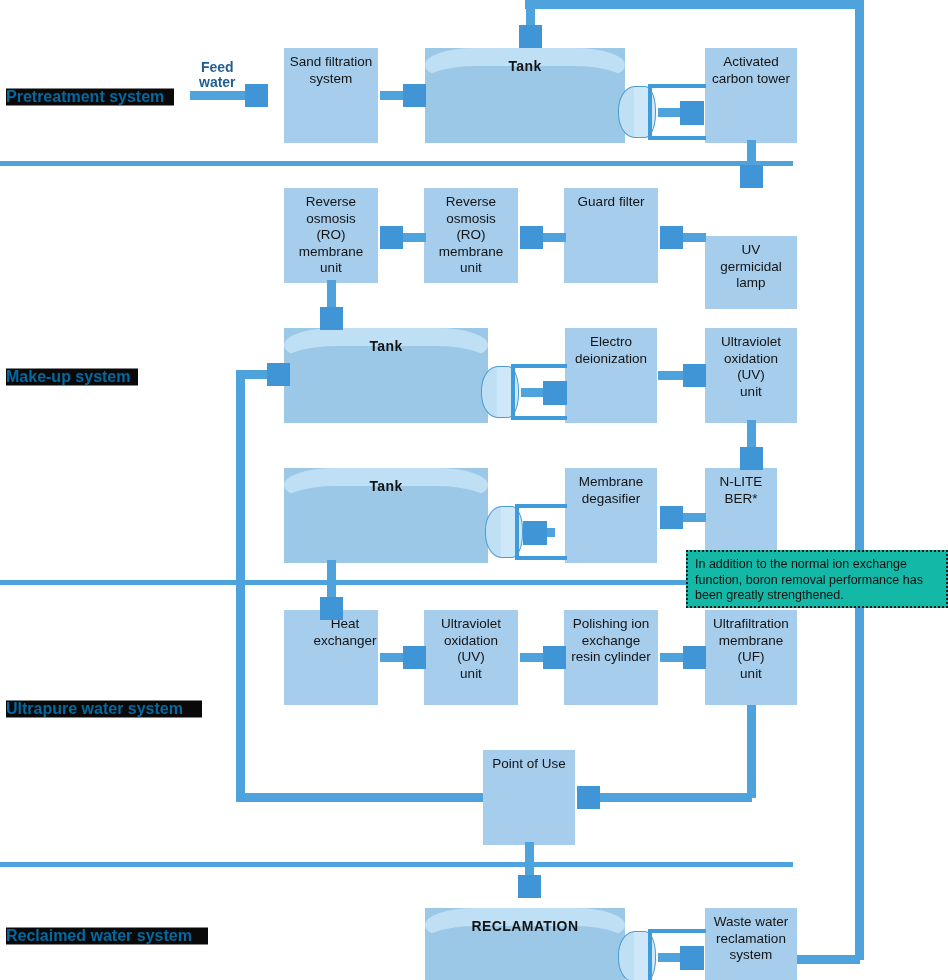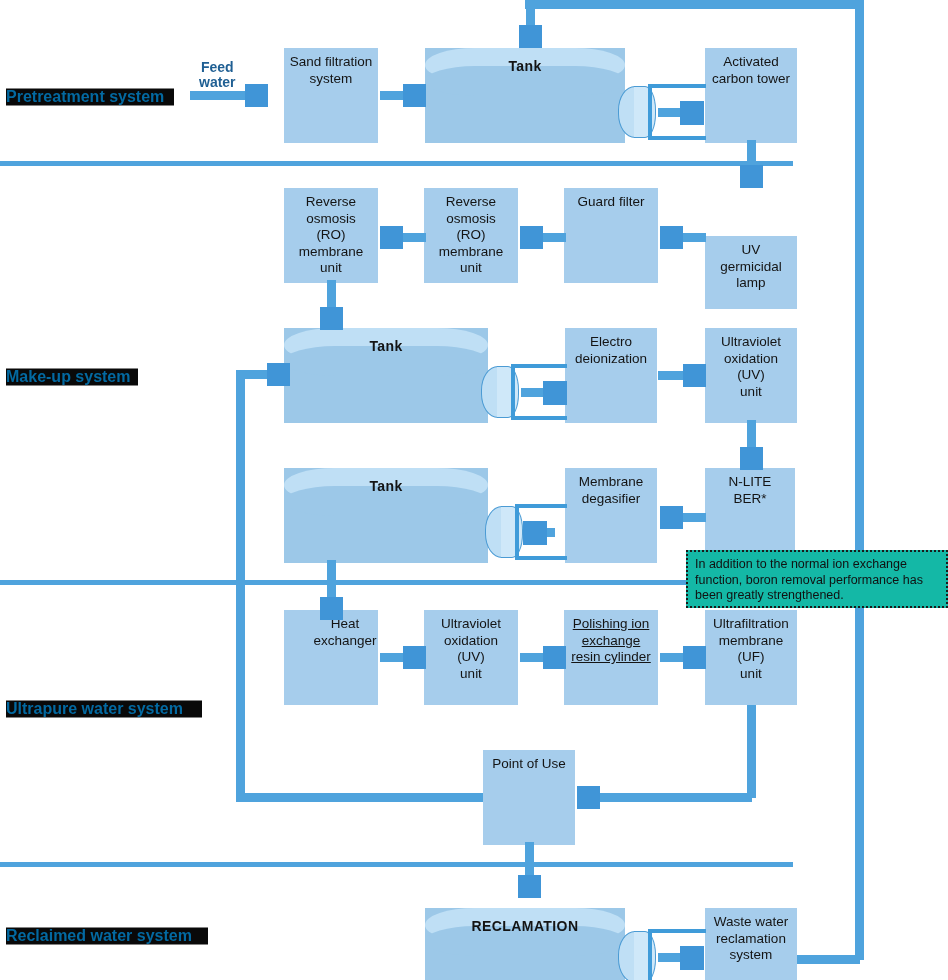--- a/index.html
+++ b/index.html
@@ -280,21 +280,21 @@
     <span style="white-space:pre-line;">Ultraviolet
 oxidation
 (UV)
 unit</span>
   </div>
   <div class="arrow-d" style="left:740px;top:420px;width:23px;height:50px;">
     <div class="tail" style="height:32px;"></div>
       <div class="head"></div>
   </div>
 
-  <div class="pbox top-label" style="left:705px;top:468px;width:90px;height:95px;">
+  <div class="pbox top-label" style="left:705px;top:468px;width:72px;height:95px;">
     <span style="white-space:pre-line;">N-LITE
 BER*</span>
   </div>
   <div class="arrow-l" style="left:660px;top:506px;width:46px;height:23px;">
     <div class="tail" style="right:0;left:20px;"></div>
       <div class="head"></div>
   </div>
 
   <div class="pbox top-label" style="left:565px;top:468px;width:92px;height:95px;">
     <span style="white-space:pre-line;">Membrane
@@ -339,21 +339,21 @@
     <span style="white-space:pre-line;">Ultraviolet
 oxidation
 (UV)
 unit</span>
   </div>
   <div class="arrow-r" style="left:520px;top:646px;width:46px;height:23px;">
     <div class="tail" style="left:0;right:20px;"></div>
       <div class="head"></div>
   </div>
 
-  <div class="pbox top-label" style="left:564px;top:610px;width:94px;height:95px;text-decoration:underline;">
+  <div class="pbox top-label" style="left:564px;top:610px;width:94px;height:95px;">
     <span style="white-space:pre-line;">Polishing ion
 exchange
 resin cylinder</span>
   </div>
   <div class="arrow-r" style="left:660px;top:646px;width:46px;height:23px;">
     <div class="tail" style="left:0;right:20px;"></div>
       <div class="head"></div>
   </div>
 
   <div class="pbox top-label" style="left:705px;top:610px;width:92px;height:95px;">

